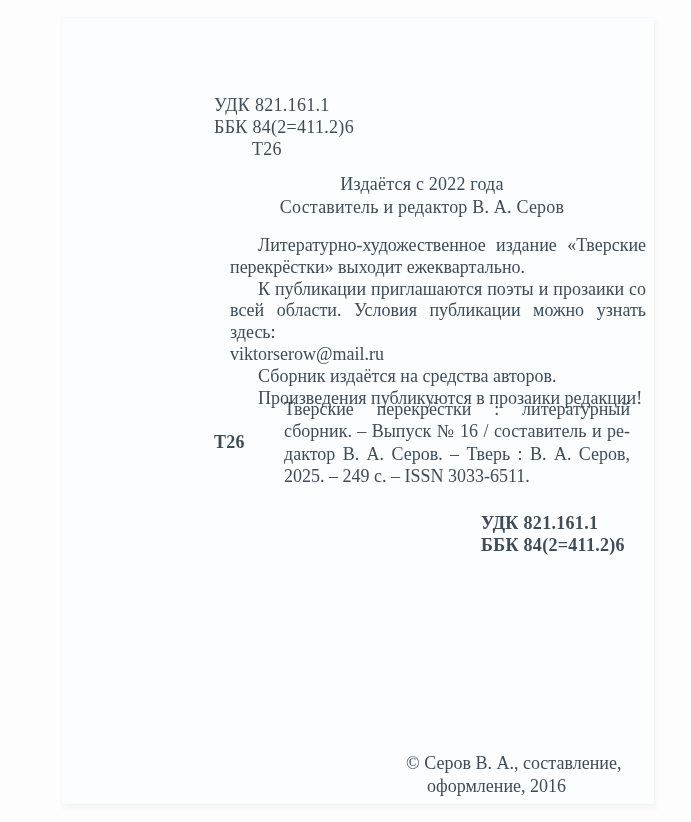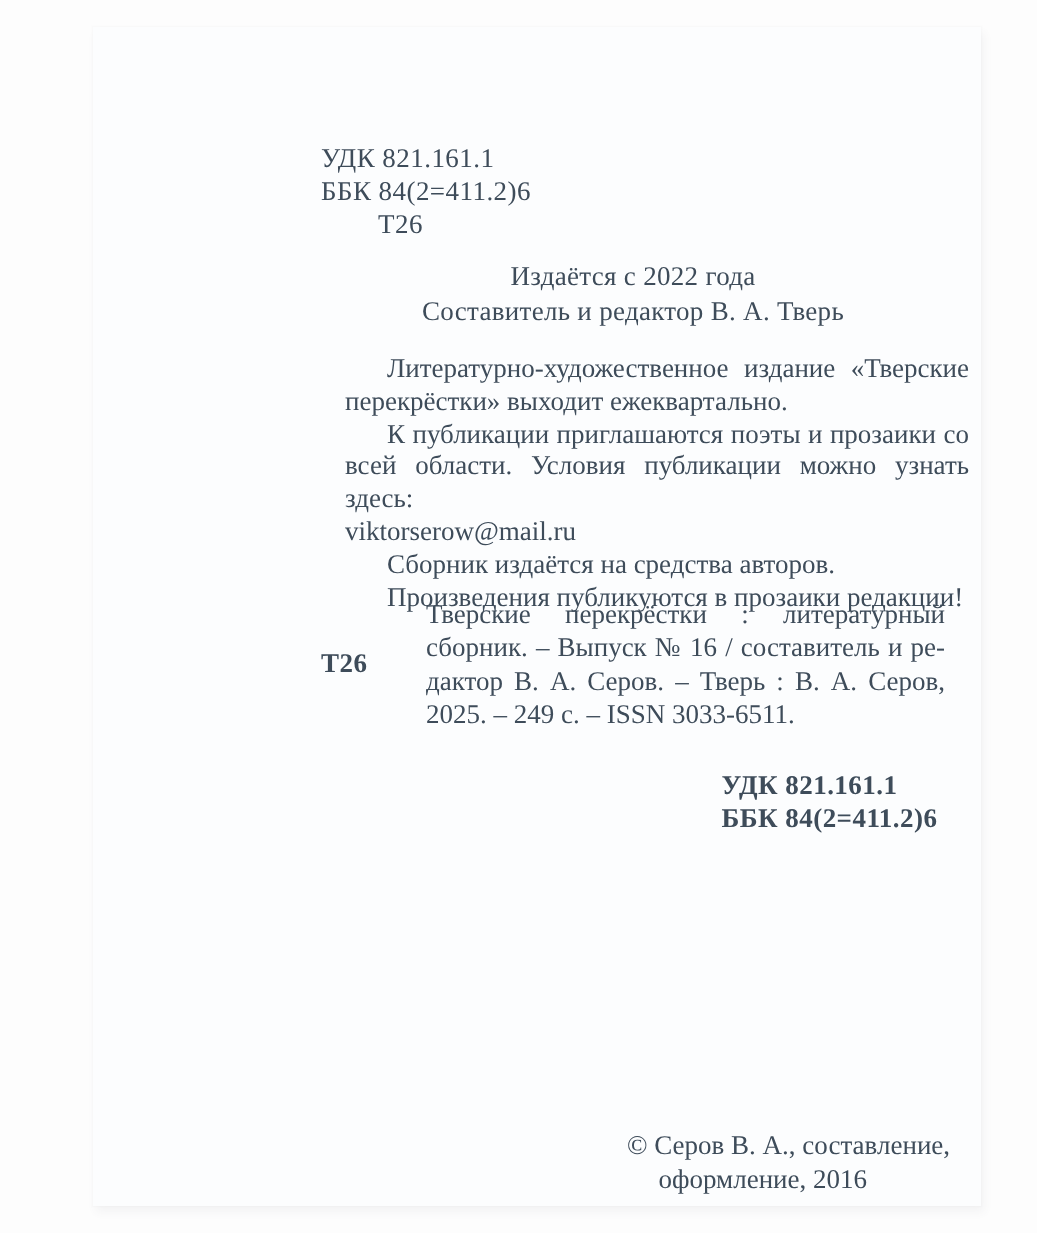--- a/index.html
+++ b/index.html
@@ -74,40 +74,40 @@
   
   .codes-bottom {
     left: 419px; top: 494px;
     font-weight: bold;
     line-height: 22px;
     letter-spacing: 0.3px;
   }
 
   
   .copyright {
-    left: 356px; top: 734px;
+    left: 344px; top: 734px;
     line-height: 23px;
   }
   .copyright .wrap-indent { padding-left: 21px; }
 </style>
 </head>
 <body>
 
 <div class="canvas">
   <div class="scan-page">
 
     <div class="block codes-top">
       <div>УДК 821.161.1</div>
       <div>ББК 84(2=411.2)6</div>
       <div class="mark">Т26</div>
     </div>
 
     <div class="block edition">
       <div>Издаётся с 2022 года</div>
-      <div>Составитель и редактор В. А. Тверь</div>
+      <div>Составитель и редактор В. А. Серов</div>
     </div>
 
     <div class="block annotation">
       <div class="jline indent">Литературно-художественное издание «Тверские</div>
       <div class="lline">перекрёстки» выходит ежеквартально.</div>
       <div class="jline indent">К публикации приглашаются поэты и прозаики со</div>
       <div class="jline">всей области. Условия публикации можно узнать здесь:</div>
       <div class="lline">viktorserow@mail.ru</div>
       <div class="lline indent">Сборник издаётся на средства авторов.</div>
       <div class="lline indent">Произведения публикуются в прозаики редакции!</div>

